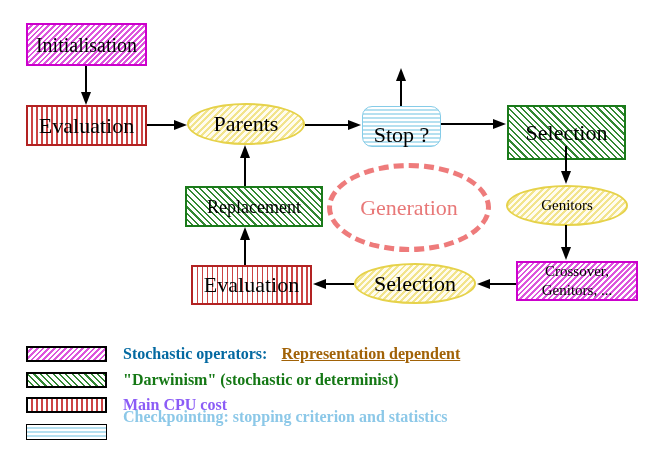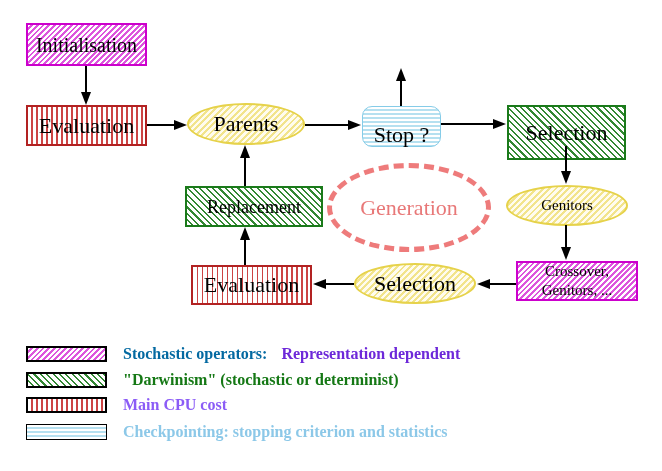--- a/index.html
+++ b/index.html
@@ -53,21 +53,21 @@
   .ah-right{border-top:5px solid transparent;border-bottom:5px solid transparent;border-left:13px solid #000;}
   .ah-left{border-top:5px solid transparent;border-bottom:5px solid transparent;border-right:13px solid #000;}
   
   .swatch{position:absolute;left:26px;width:81px;height:16px;box-sizing:border-box;border:2px solid;}
   .swatch-cyan{border-width:1px;}
   .legend-text{
     position:absolute;left:123px;height:20px;line-height:20px;
     font-size:16px;font-weight:bold;white-space:nowrap;
   }
   .c-magenta{color:#0369a1;}
-  .c-yellow{color:#6d28d9;}
+  .c-yellow{color:#a16207;text-decoration:underline;}
   .c-green{color:#157815;}
   .c-red{color:#8b5cf6;}
   .c-cyan{color:#8cc8e8;}
   .gap{margin-left:14px;}
 </style>
 </head>
 <body>
 
 <div class="canvas">
 
@@ -177,15 +177,15 @@
     <span class="c-magenta">Stochastic operators:</span><span class="c-yellow gap">Representation dependent</span>
   </div>
 
   <div class="swatch hatch-green" style="top:372px;"></div>
   <div class="legend-text c-green" style="top:370px;">"Darwinism" (stochastic or determinist)</div>
 
   <div class="swatch stripes-red" style="top:397px;"></div>
   <div class="legend-text c-red" style="top:395px;">Main CPU cost</div>
 
   <div class="swatch stripes-cyan swatch-cyan" style="top:424px;"></div>
-  <div class="legend-text c-cyan" style="top:422px;">Checkpointing: stopping criterion and statistics</div>
+  <div class="legend-text c-cyan" style="top:407px;">Checkpointing: stopping criterion and statistics</div>
 
 </div>
 
 </body></html>

